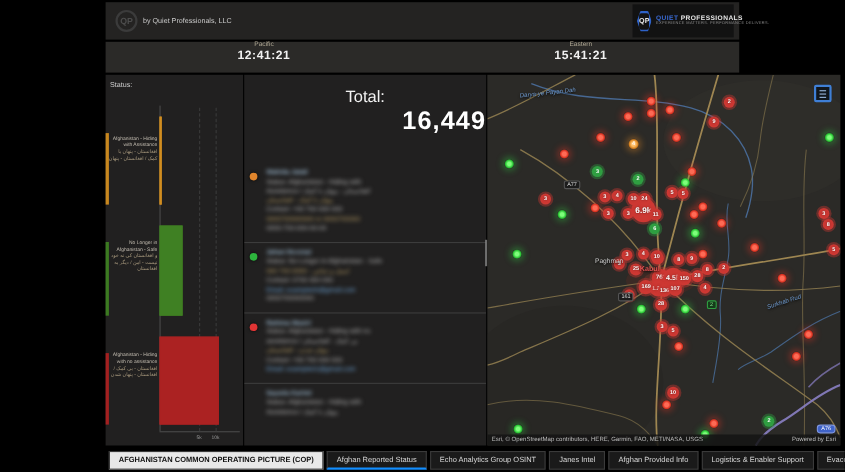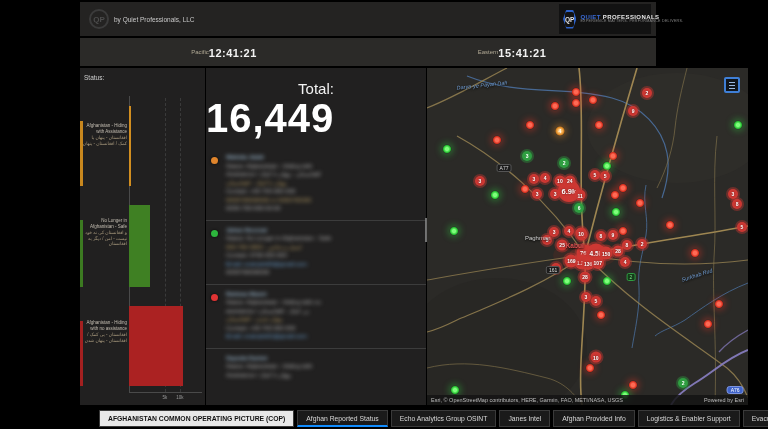--- a/index.html
+++ b/index.html
@@ -1,37 +1,37 @@
 <!DOCTYPE html>
 <html><head>
 <meta charset="utf-8">
 <style>
   html,body{margin:0;padding:0;background:#000;}
   *{box-sizing:border-box;font-family:"Liberation Sans",sans-serif;}
   #stage{position:relative;width:768px;height:429px;background:#000;overflow:hidden;margin:0 auto;}
-  #content{position:absolute;left:80px;top:0;width:576px;height:335px;}
+  #content{position:absolute;left:96px;top:0;width:576px;height:335px;}
 
   
   #header{position:absolute;left:0;top:2px;width:576px;height:34px;background:#242322;display:flex;align-items:center;}
   #qp-glyph{width:20px;height:20px;margin-left:9px;border:2px solid #3b3b3b;border-radius:50%;color:#4d4d4d;
     font-size:8px;font-weight:bold;display:flex;align-items:center;justify-content:center;flex:0 0 auto;}
   #title{margin-left:9px;color:#efefef;font-size:11.5px;font-weight:bold;letter-spacing:.8px;white-space:nowrap;}
   #subtitle{margin-left:5px;color:#c9c9c9;font-size:6.5px;white-space:nowrap;}
   #logo-right{position:absolute;right:5px;top:2px;height:30px;width:92px;background:#121212;display:flex;align-items:center;padding:0 4px;}
   #hexagon{width:19px;height:19px;border:2px solid #2e62c8;color:#e8e8e8;font-size:6.5px;font-weight:bold;
     display:flex;align-items:center;justify-content:center;border-radius:4px;transform:rotate(0deg);
     clip-path:polygon(25% 0,75% 0,100% 50%,75% 100%,25% 100%,0 50%);}
   #logo-text{margin-left:4px;line-height:1.1;}
   #logo-line1{font-size:6px;font-weight:bold;letter-spacing:.4px;white-space:nowrap;}
   #logo-line1 .blue{color:#3a6bd6;} #logo-line1 .white{color:#e8e8e8;}
   #logo-tagline{font-size:3.6px;color:#8a8a8a;letter-spacing:.3px;white-space:nowrap;}
 
   
   #clockbar{position:absolute;left:0;top:38px;width:576px;height:28px;background:#2b2a28;display:flex;}
-  .clock{flex:1;display:flex;align-items:center;justify-content:center;}
+  .clock{flex:1;display:flex;flex-direction:column;align-items:center;justify-content:flex-start;}
   .clock .zone{font-size:6px;color:#b0a894;}
   .clock .time{font-size:11px;font-weight:bold;color:#f2f2f2;letter-spacing:.5px;margin-top:1px;}
 
   
   .panel{position:absolute;top:68px;height:337px;background:#212020;}
   #status-panel{left:0;width:125px;}
   #total-panel{left:126px;width:220px;}
   #map-panel{left:347px;width:321px;background:#2b2a27;overflow:hidden;}
 
   
@@ -40,21 +40,21 @@
   .cat-label{position:absolute;left:2px;width:45px;text-align:right;font-size:4.5px;line-height:1.3;color:#c5beb2;}
   .cat-label .fa{color:#a99a7e;}
   .bar{position:absolute;left:49px;}
   #axis-v{position:absolute;left:49px;top:28px;width:1px;height:296px;background:#4a4a4a;}
   #axis-h{position:absolute;left:49px;top:324px;width:73px;height:1px;background:#4a4a4a;}
   .gridline{position:absolute;top:30px;height:294px;width:0;border-left:1px dashed #3a3a3a;}
   .tick{position:absolute;top:327px;font-size:4.5px;color:#9a9a9a;transform:translateX(-50%);}
 
   
   #total-title{position:absolute;top:12px;left:0;width:100%;text-align:center;font-size:15px;color:#f2f2f2;}
-  #total-value{position:absolute;top:28px;left:0;width:100%;text-align:left;font-size:40px;font-weight:bold;color:#ffffff;letter-spacing:1px;}
+  #total-value{position:absolute;top:28px;left:0;width:100%;text-align:right;font-size:23px;font-weight:bold;color:#ffffff;letter-spacing:1px;}
   #list{position:absolute;top:80px;left:0;width:100%;height:257px;overflow:hidden;}
   .list-item{position:relative;padding:5px 6px 7px 20px;border-top:1px solid #3c3c3c;}
   .list-item:first-child{border-top:none;}
   .dot{position:absolute;left:5px;top:9px;width:7px;height:7px;border-radius:50%;box-shadow:0 0 3px rgba(0,0,0,.8);}
   .rline{font-size:6px;line-height:1.42;color:#b5b5b5;filter:blur(2px);white-space:nowrap;overflow:hidden;}
   .rline.name{color:#9db9cf;font-weight:bold;}
   .rline.fa{color:#b49a62;}
   .rline.link{color:#6fa8dc;}
   #list-scrollbar{position:absolute;left:219px;top:150px;width:2px;height:24px;background:#8a8a8a;opacity:.8;}
 

